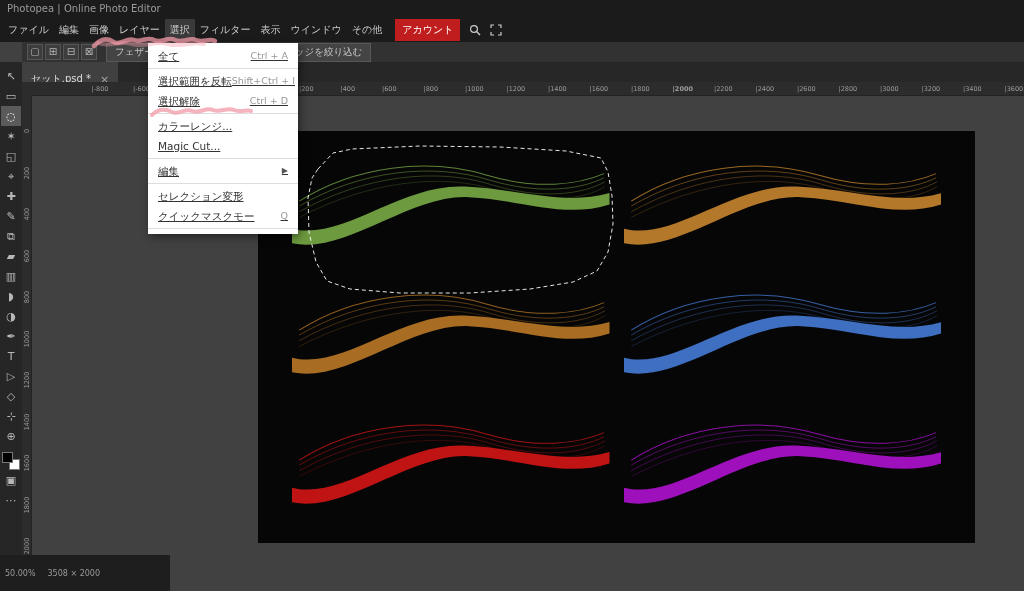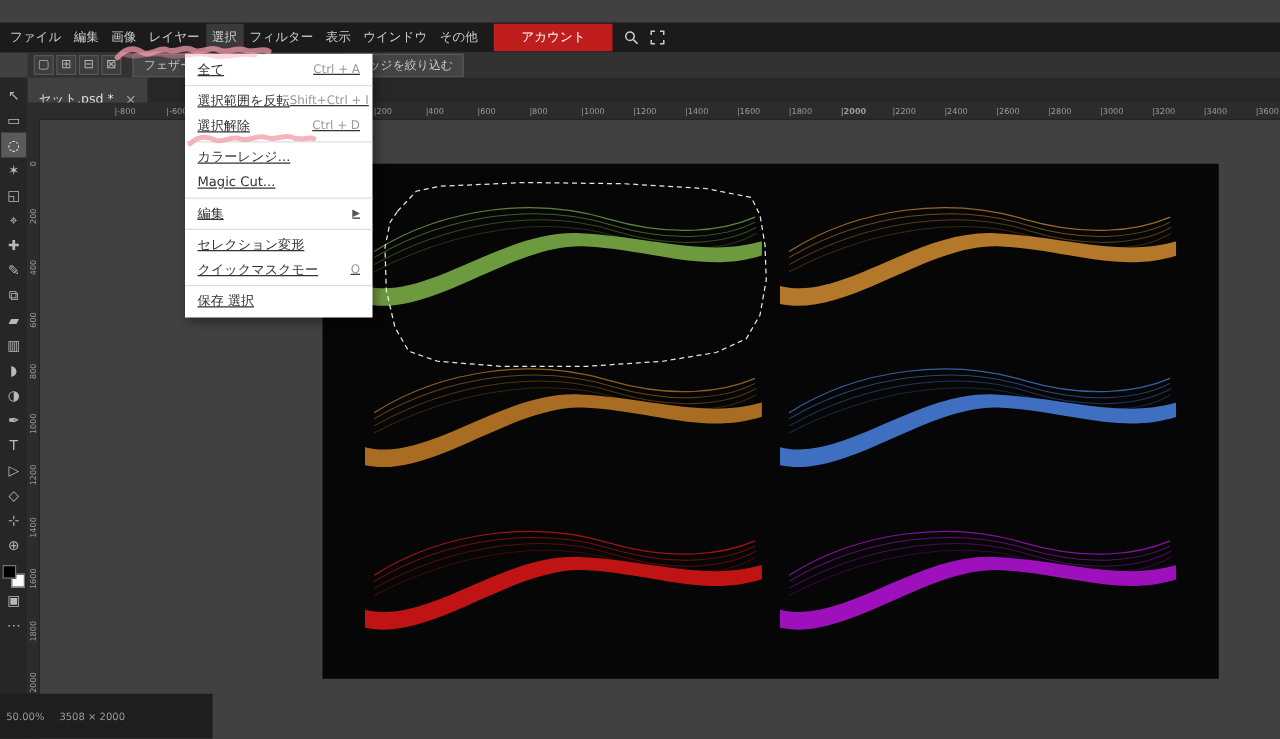--- a/index.html
+++ b/index.html
@@ -9,21 +9,21 @@
 
   
   .titlebar { position:absolute; left:0; top:0; width:100%; height:18px; background:#1b1b1b;
               color:#9a9a9a; font-size:10px; line-height:18px; padding-left:7px; }
 
   
   .menubar { position:absolute; left:0; top:18px; width:100%; height:24px; background:#1b1b1b;
              display:flex; align-items:center; padding-left:3px; color:#cccccc; font-size:10px; }
   .menu-item { padding:4px 5px; cursor:default; white-space:nowrap; }
   .menu-item.open { background:#3a3a3a; }
-  .account-btn { color:#fff; padding:4px 22px; margin-left:8px; }
+  .account-btn { color:#fff; padding:4px 7px; margin-left:8px; }
   .topicon { margin-left:9px; display:flex; align-items:center; }
 
   
   .optionsbar { position:absolute; left:22px; top:42px; right:0; height:20px; background:#323232;
                 display:flex; align-items:center; gap:3px; padding-left:5px; font-size:10px; color:#c8c8c8; }
   .mode-box { width:16px; height:16px; border:1px solid #565656; background:#3d3d3d; color:#b5b5b5;
               font-size:10px; line-height:14px; text-align:center; }
   .opt-btn { background:#444; border:1px solid #585858; color:#c8c8c8; font-size:9.5px; padding:2px 8px;
              margin-left:6px; white-space:nowrap; }
 
@@ -78,20 +78,23 @@
   
   .statusbar { position:absolute; left:0; bottom:0; width:170px; height:12px; background:#1e1e1e;
                color:#9a9a9a; font-size:8px; display:flex; align-items:center; gap:12px;
                padding:18px 5px; z-index:20; }
 </style>
 </head>
 <body>
 
 <div id="app">
 
+  <div class="titlebar">
+    <span>Photopea | Online Photo Editor</span>
+  </div>
 
   <div class="menubar">
     <span style="display:flex;">
         <span class="menu-item">ファイル</span>
         <span class="menu-item">編集</span>
         <span class="menu-item">画像</span>
         <span class="menu-item">レイヤー</span>
         <span class="menu-item open">選択</span>
         <span class="menu-item">フィルター</span>
         <span class="menu-item">表示</span>
@@ -305,23 +308,20 @@
       </div>
       <div class="menu-sep"></div>
       <div class="dd-item">
         <span>セレクション変形</span>
       </div>
       <div class="dd-item">
         <span>クイックマスクモー</span>
         <span class="dd-shortcut">Q</span>
       </div>
       <div class="menu-sep"></div>
-      <div class="dd-item">
-        <span>保存 選択</span>
-      </div>
     </div>
 
   <svg id="annotations" viewBox="0 0 1024 591">
     <path class="marker-path" d="M94,46 C101,38 108,38 114,42 C120,46 127,37 134,40 C141,43 147,36 154,40
              C161,44 168,36 175,40 C182,44 189,37 196,40 C203,43 209,38 215,41" fill="none" stroke-width="4.5" stroke-linecap="round" opacity="0.75" stroke="#f29aa8"></path>
     <path class="marker-path" d="M98,43 C110,48 120,40 132,44 C144,48 156,40 168,44 C180,48 192,41 204,44" fill="none" stroke-width="4" stroke-linecap="round" opacity="0.4" stroke="#f29aa8"></path>
     <path class="marker-path" d="M152,115 C159,108 166,109 172,112 C178,115 185,108 192,111 C199,114 206,107 213,110
              C220,113 227,107 234,110 C241,113 247,109 251,111" fill="none" stroke-width="4" stroke-linecap="round" opacity="0.75" stroke="#f29aa8"></path>
   </svg>
 

